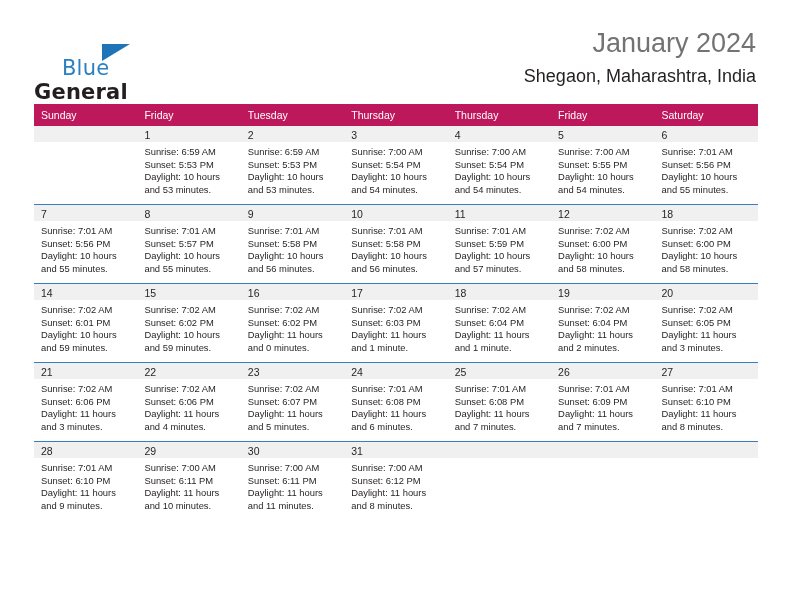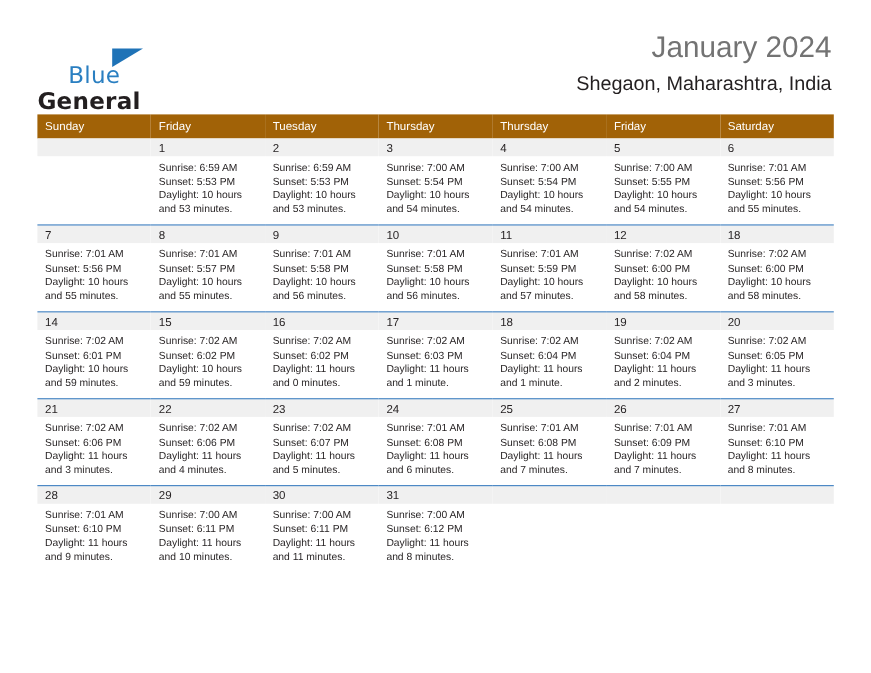--- a/index.html
+++ b/index.html
@@ -93,21 +93,21 @@
   
   .calendar {
     position: absolute;
     left: 34px;
     top: 104px;
     width: 724px;
     border-collapse: collapse;
     table-layout: fixed;
   }
   .calendar th {
-    background: #a16207;
+    background: #be185d;
     color: #ffffff;
     font-size: 10.5px;
     font-weight: 400;
     text-align: left;
     padding: 5px 0 5px 7px;
     height: 12px;
     border: none;
   }
   .calendar td {
     vertical-align: top;

